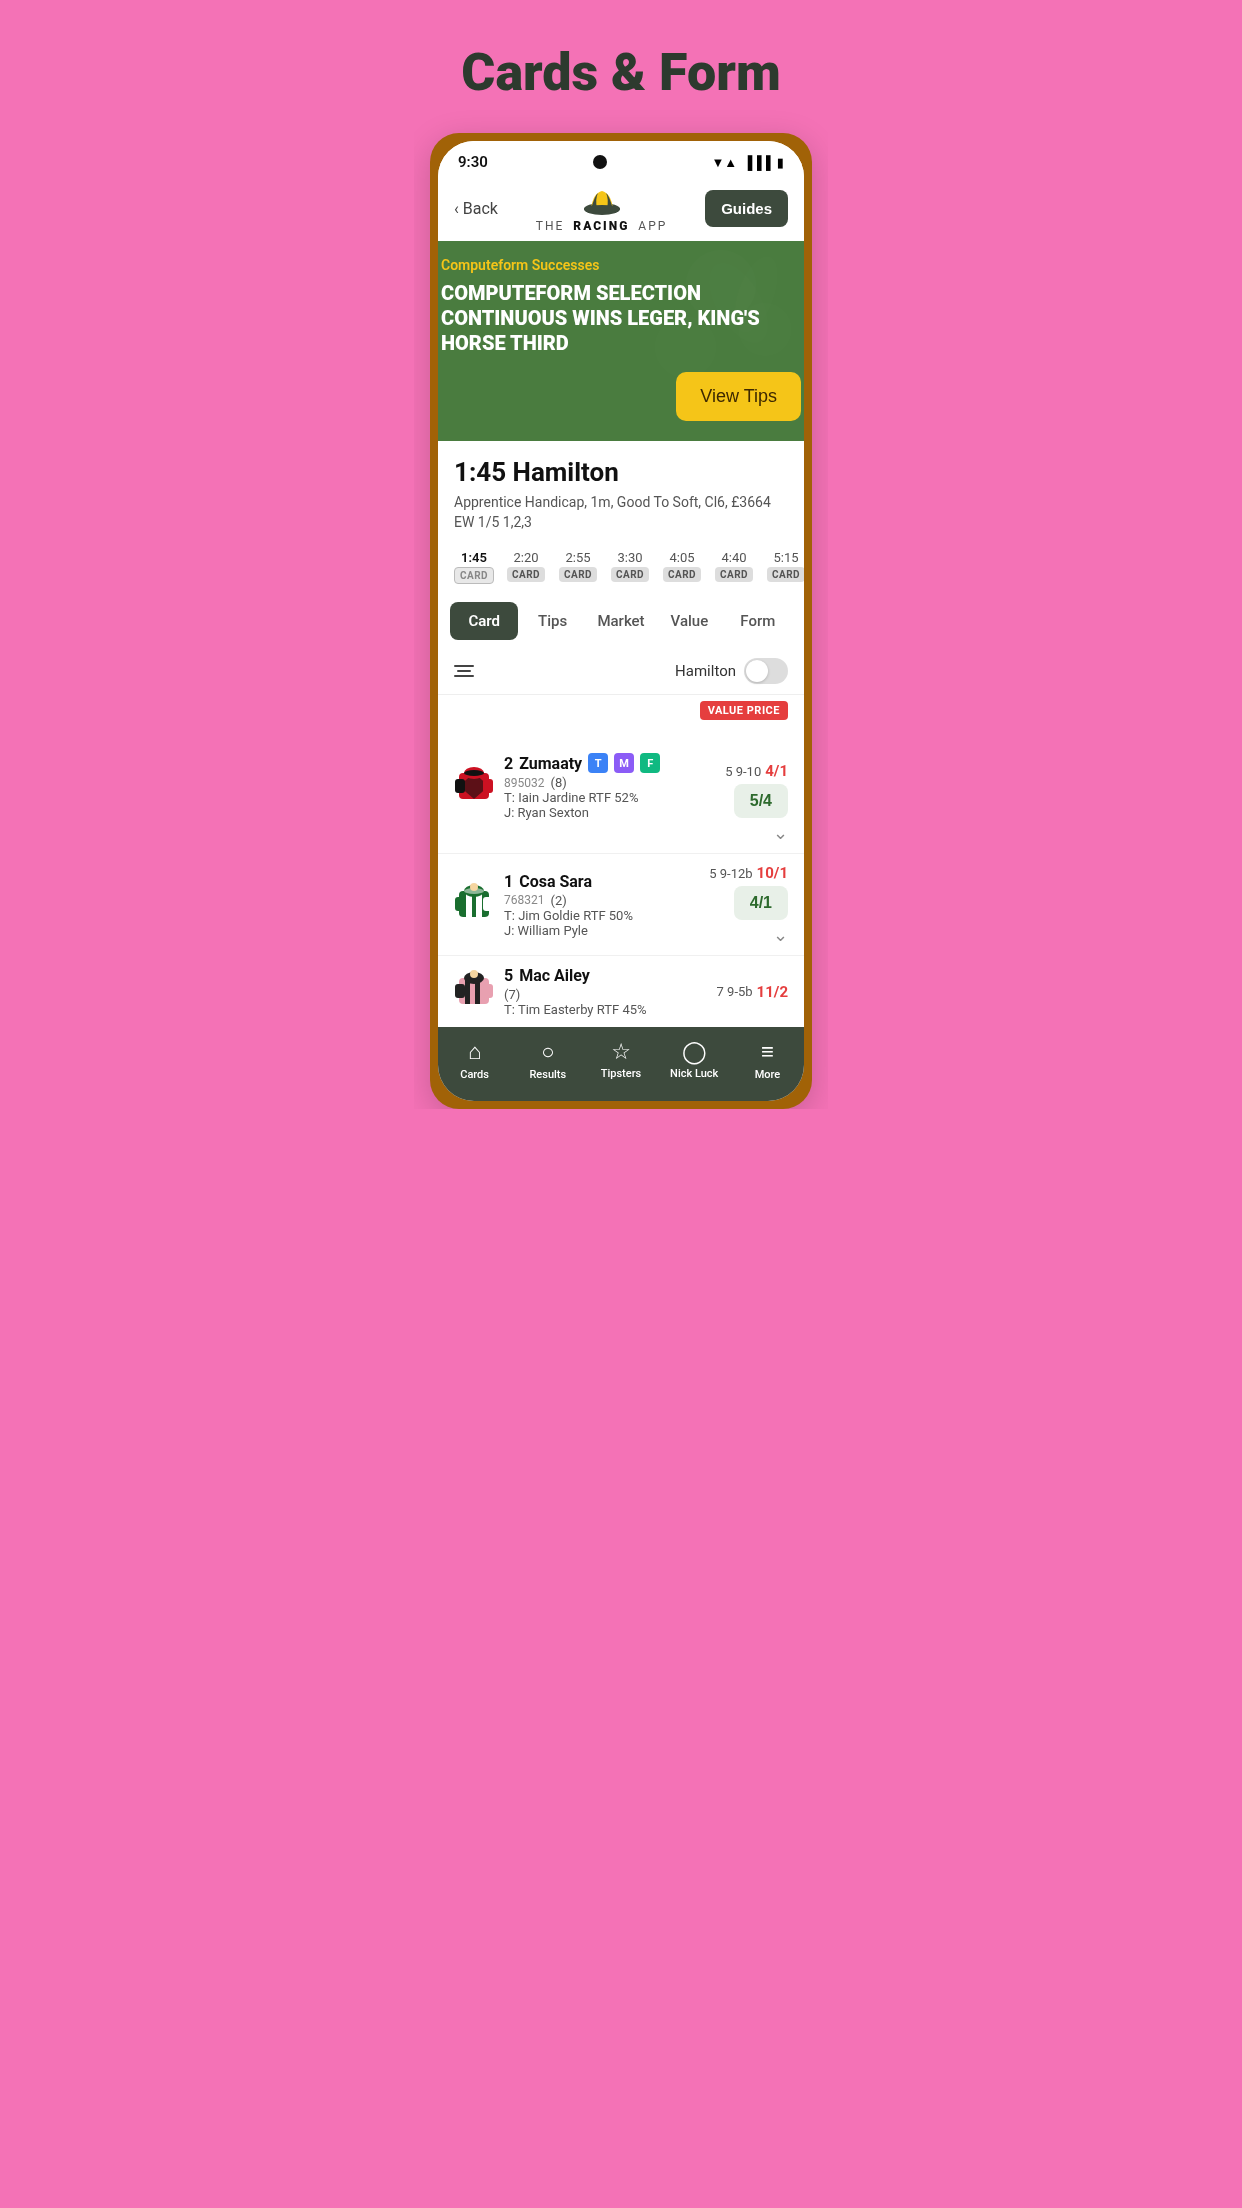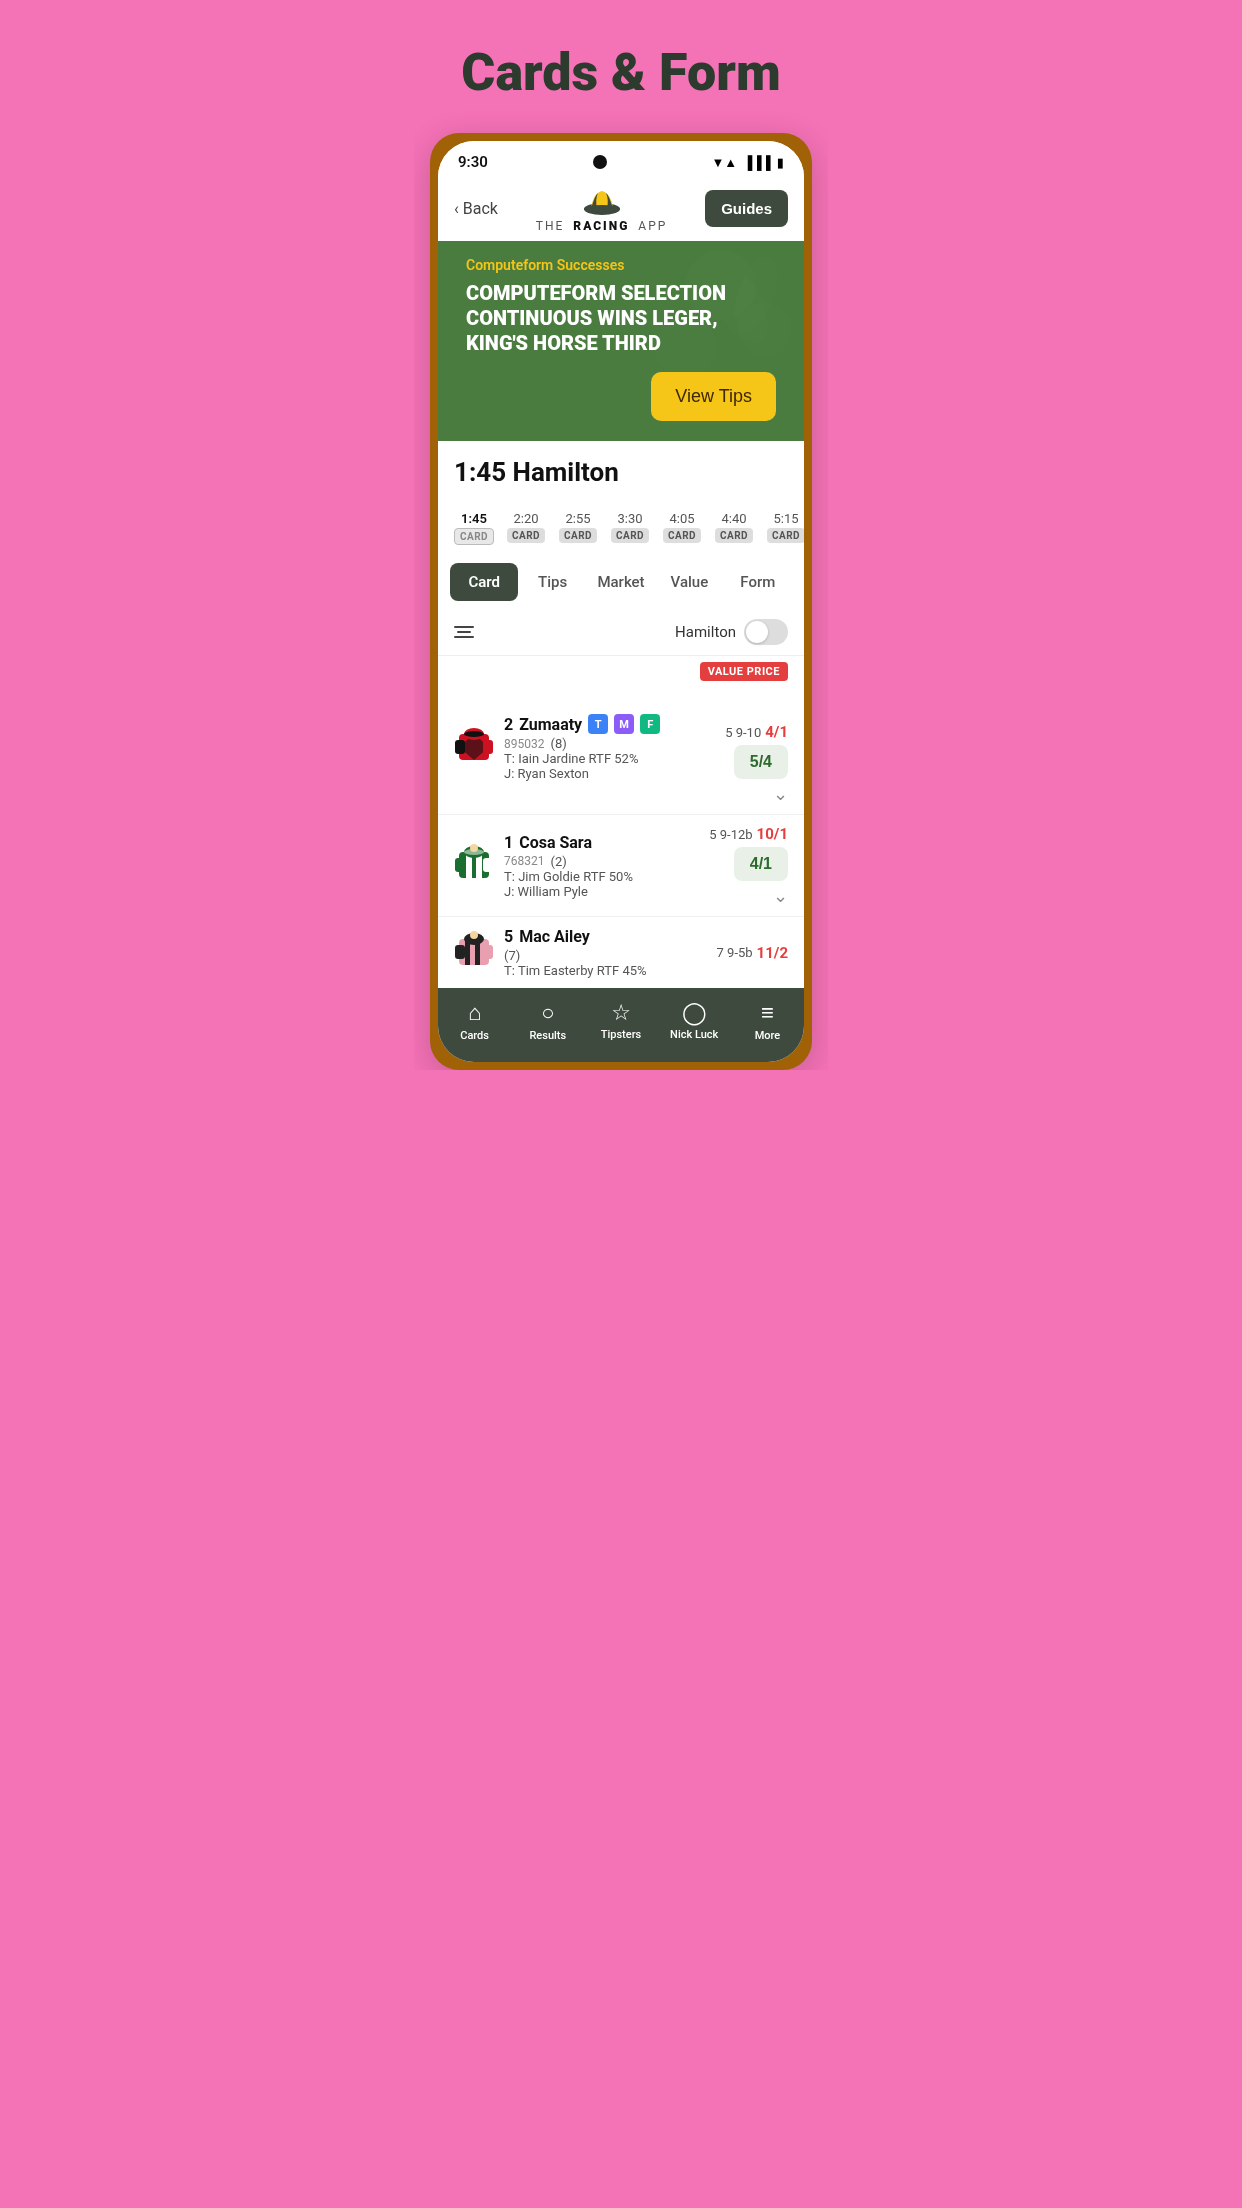--- a/index.html
+++ b/index.html
@@ -93,21 +93,21 @@
       border-radius: 8px;
       padding: 10px 16px;
       font-size: 15px;
       font-weight: 600;
       cursor: pointer;
     }
 
     
     .banner {
       background: #4a7c3f;
-      padding: 16px 28px 20px;
+      padding: 16px 3px 20px;
       position: relative;
       overflow: hidden;
     }
     .banner-bg {
       position: absolute;
       inset: 0;
       opacity: 0.13;
     }
     .banner-subtitle {
       color: #f5c518;
@@ -460,20 +460,21 @@
         <div class="banner-title">COMPUTEFORM SELECTION CONTINUOUS WINS LEGER, KING'S HORSE THIRD</div>
         <div class="clearfix">
           <button class="view-tips-btn">View Tips</button>
         </div>
       </div>
 
       <div class="race-header">
         <div class="race-title">
           <span>1:45</span> <span>Hamilton</span>
         </div>
+        <div class="race-details">Apprentice Handicap, 1m, Good To Soft, Cl6, £3664 EW 1/5 1,2,3</div>
       </div>
 
       <div class="race-times">
         <div class="race-time-item selected">
           <span class="race-time-label">1:45</span>
           <span class="race-time-badge active">CARD</span>
         </div>
         <div class="race-time-item">
           <span class="race-time-label">2:20</span>
           <span class="race-time-badge">CARD</span>

